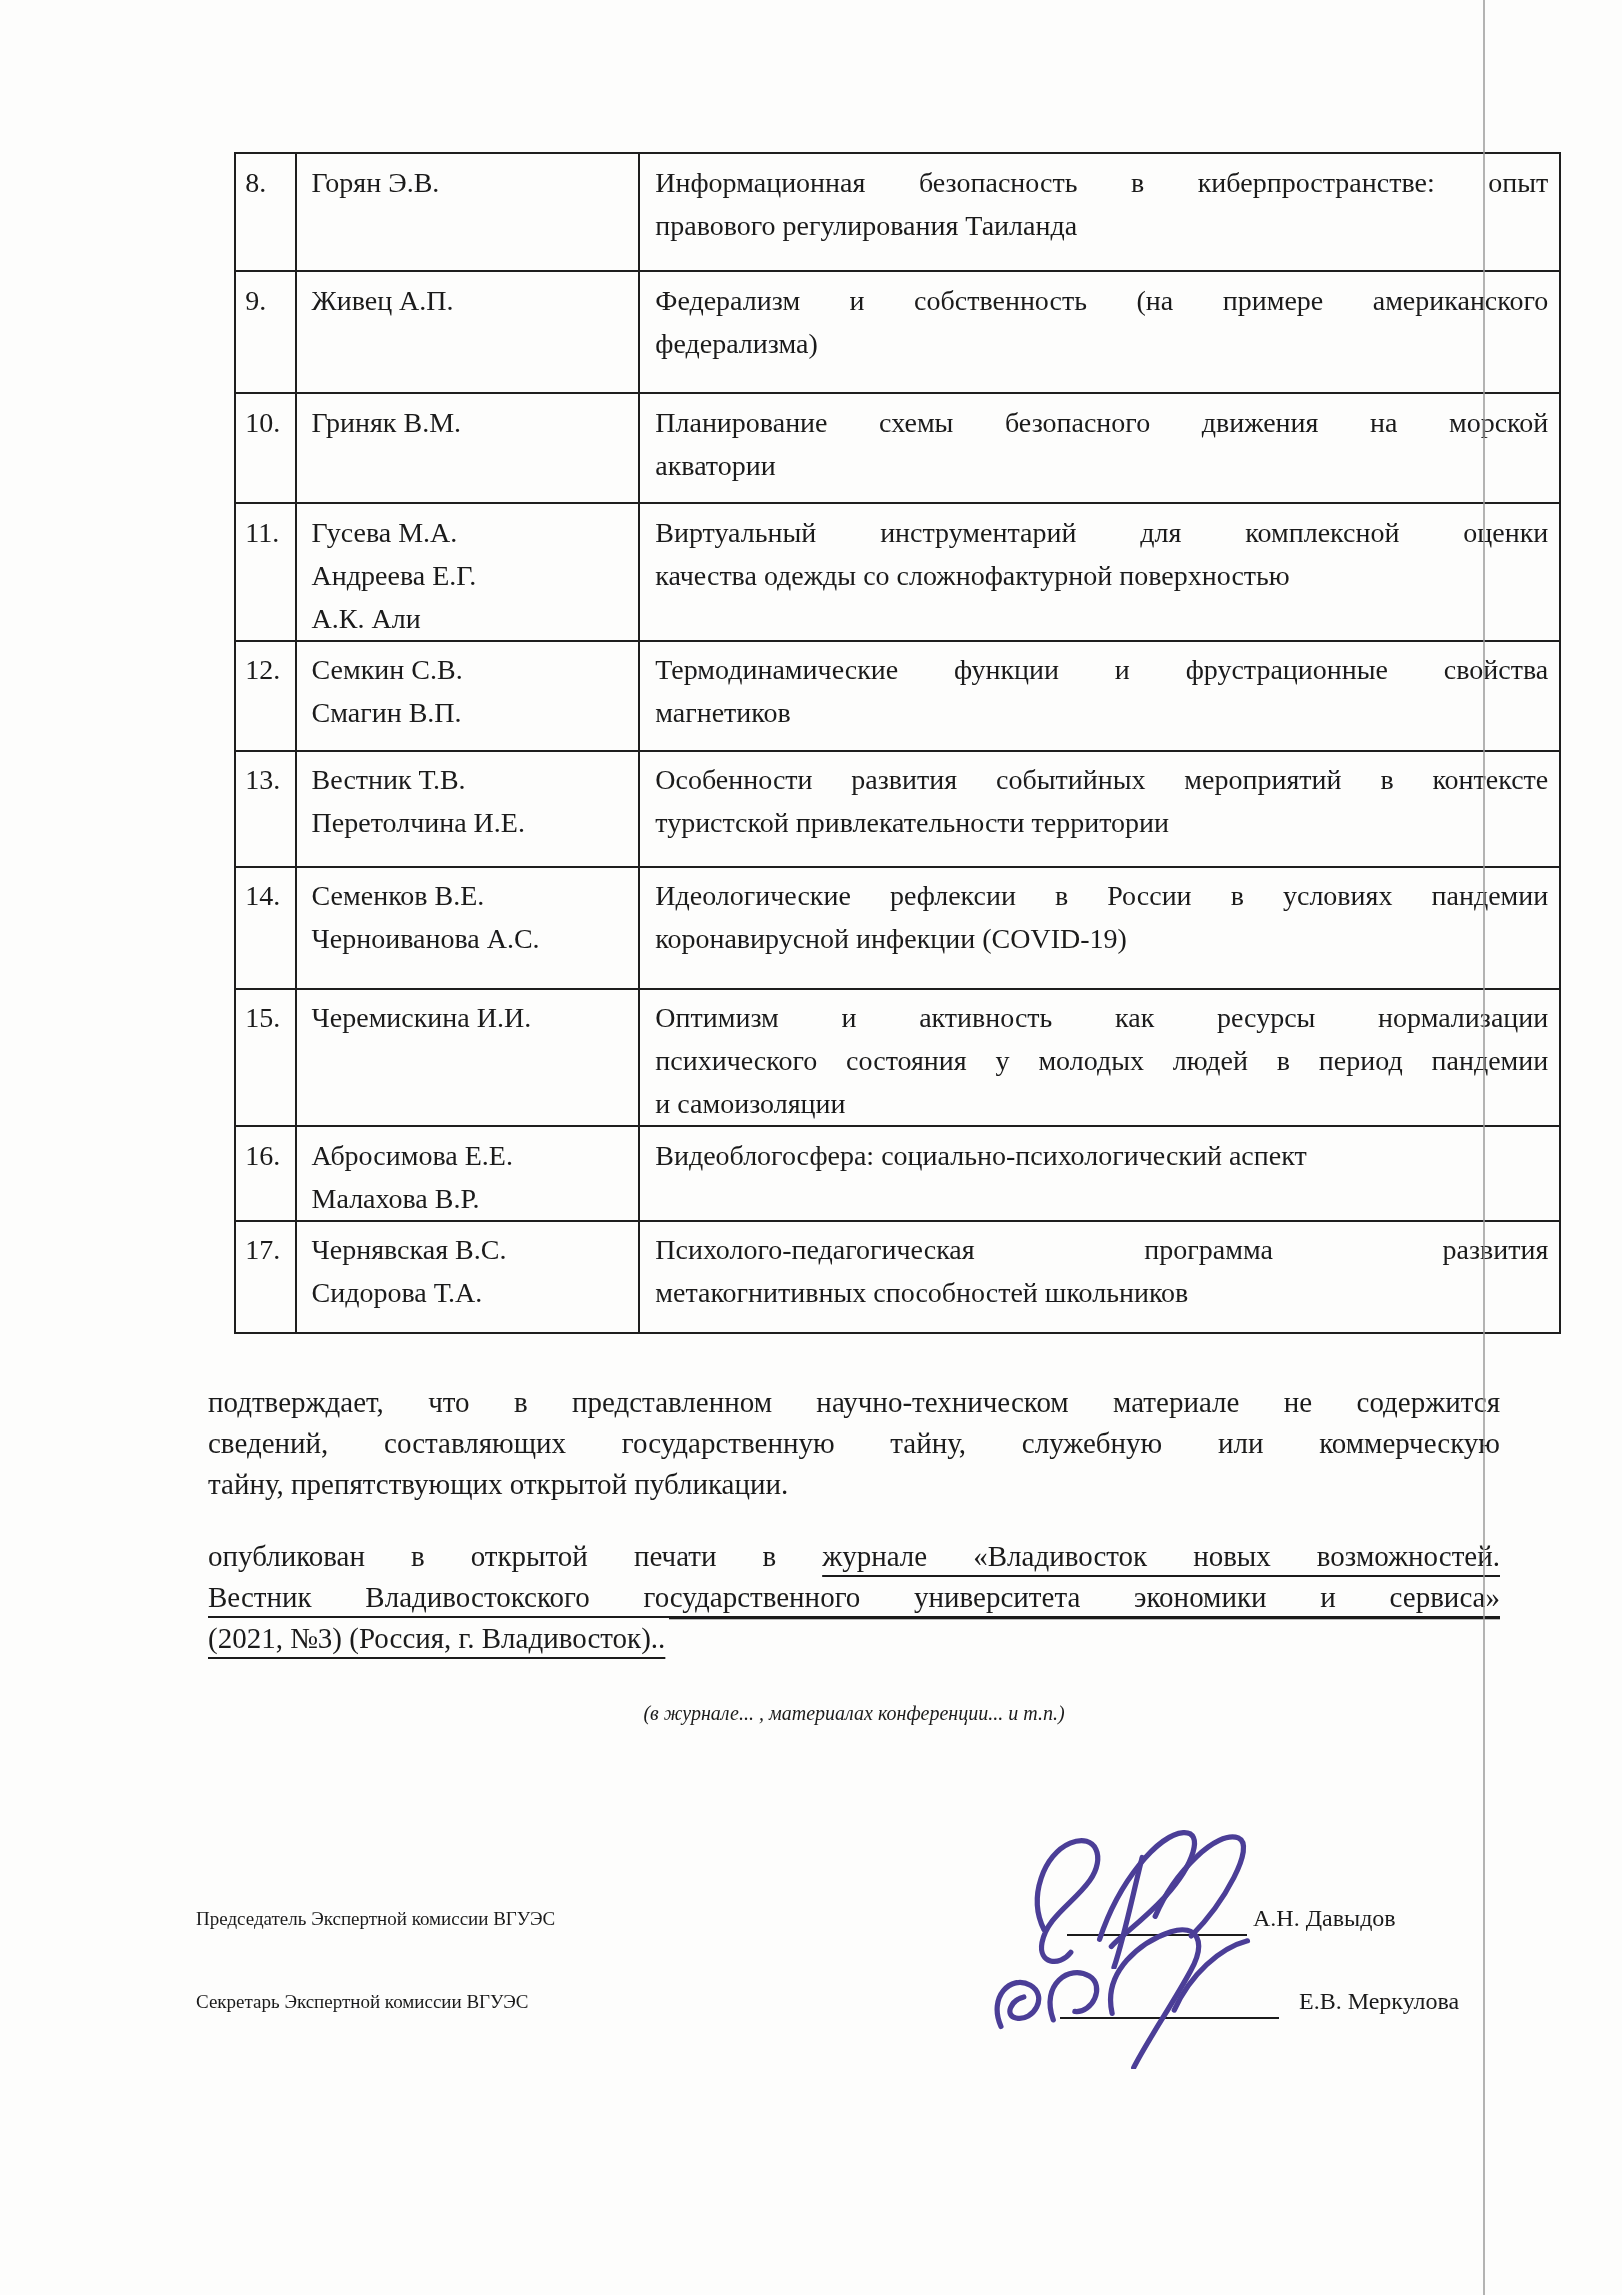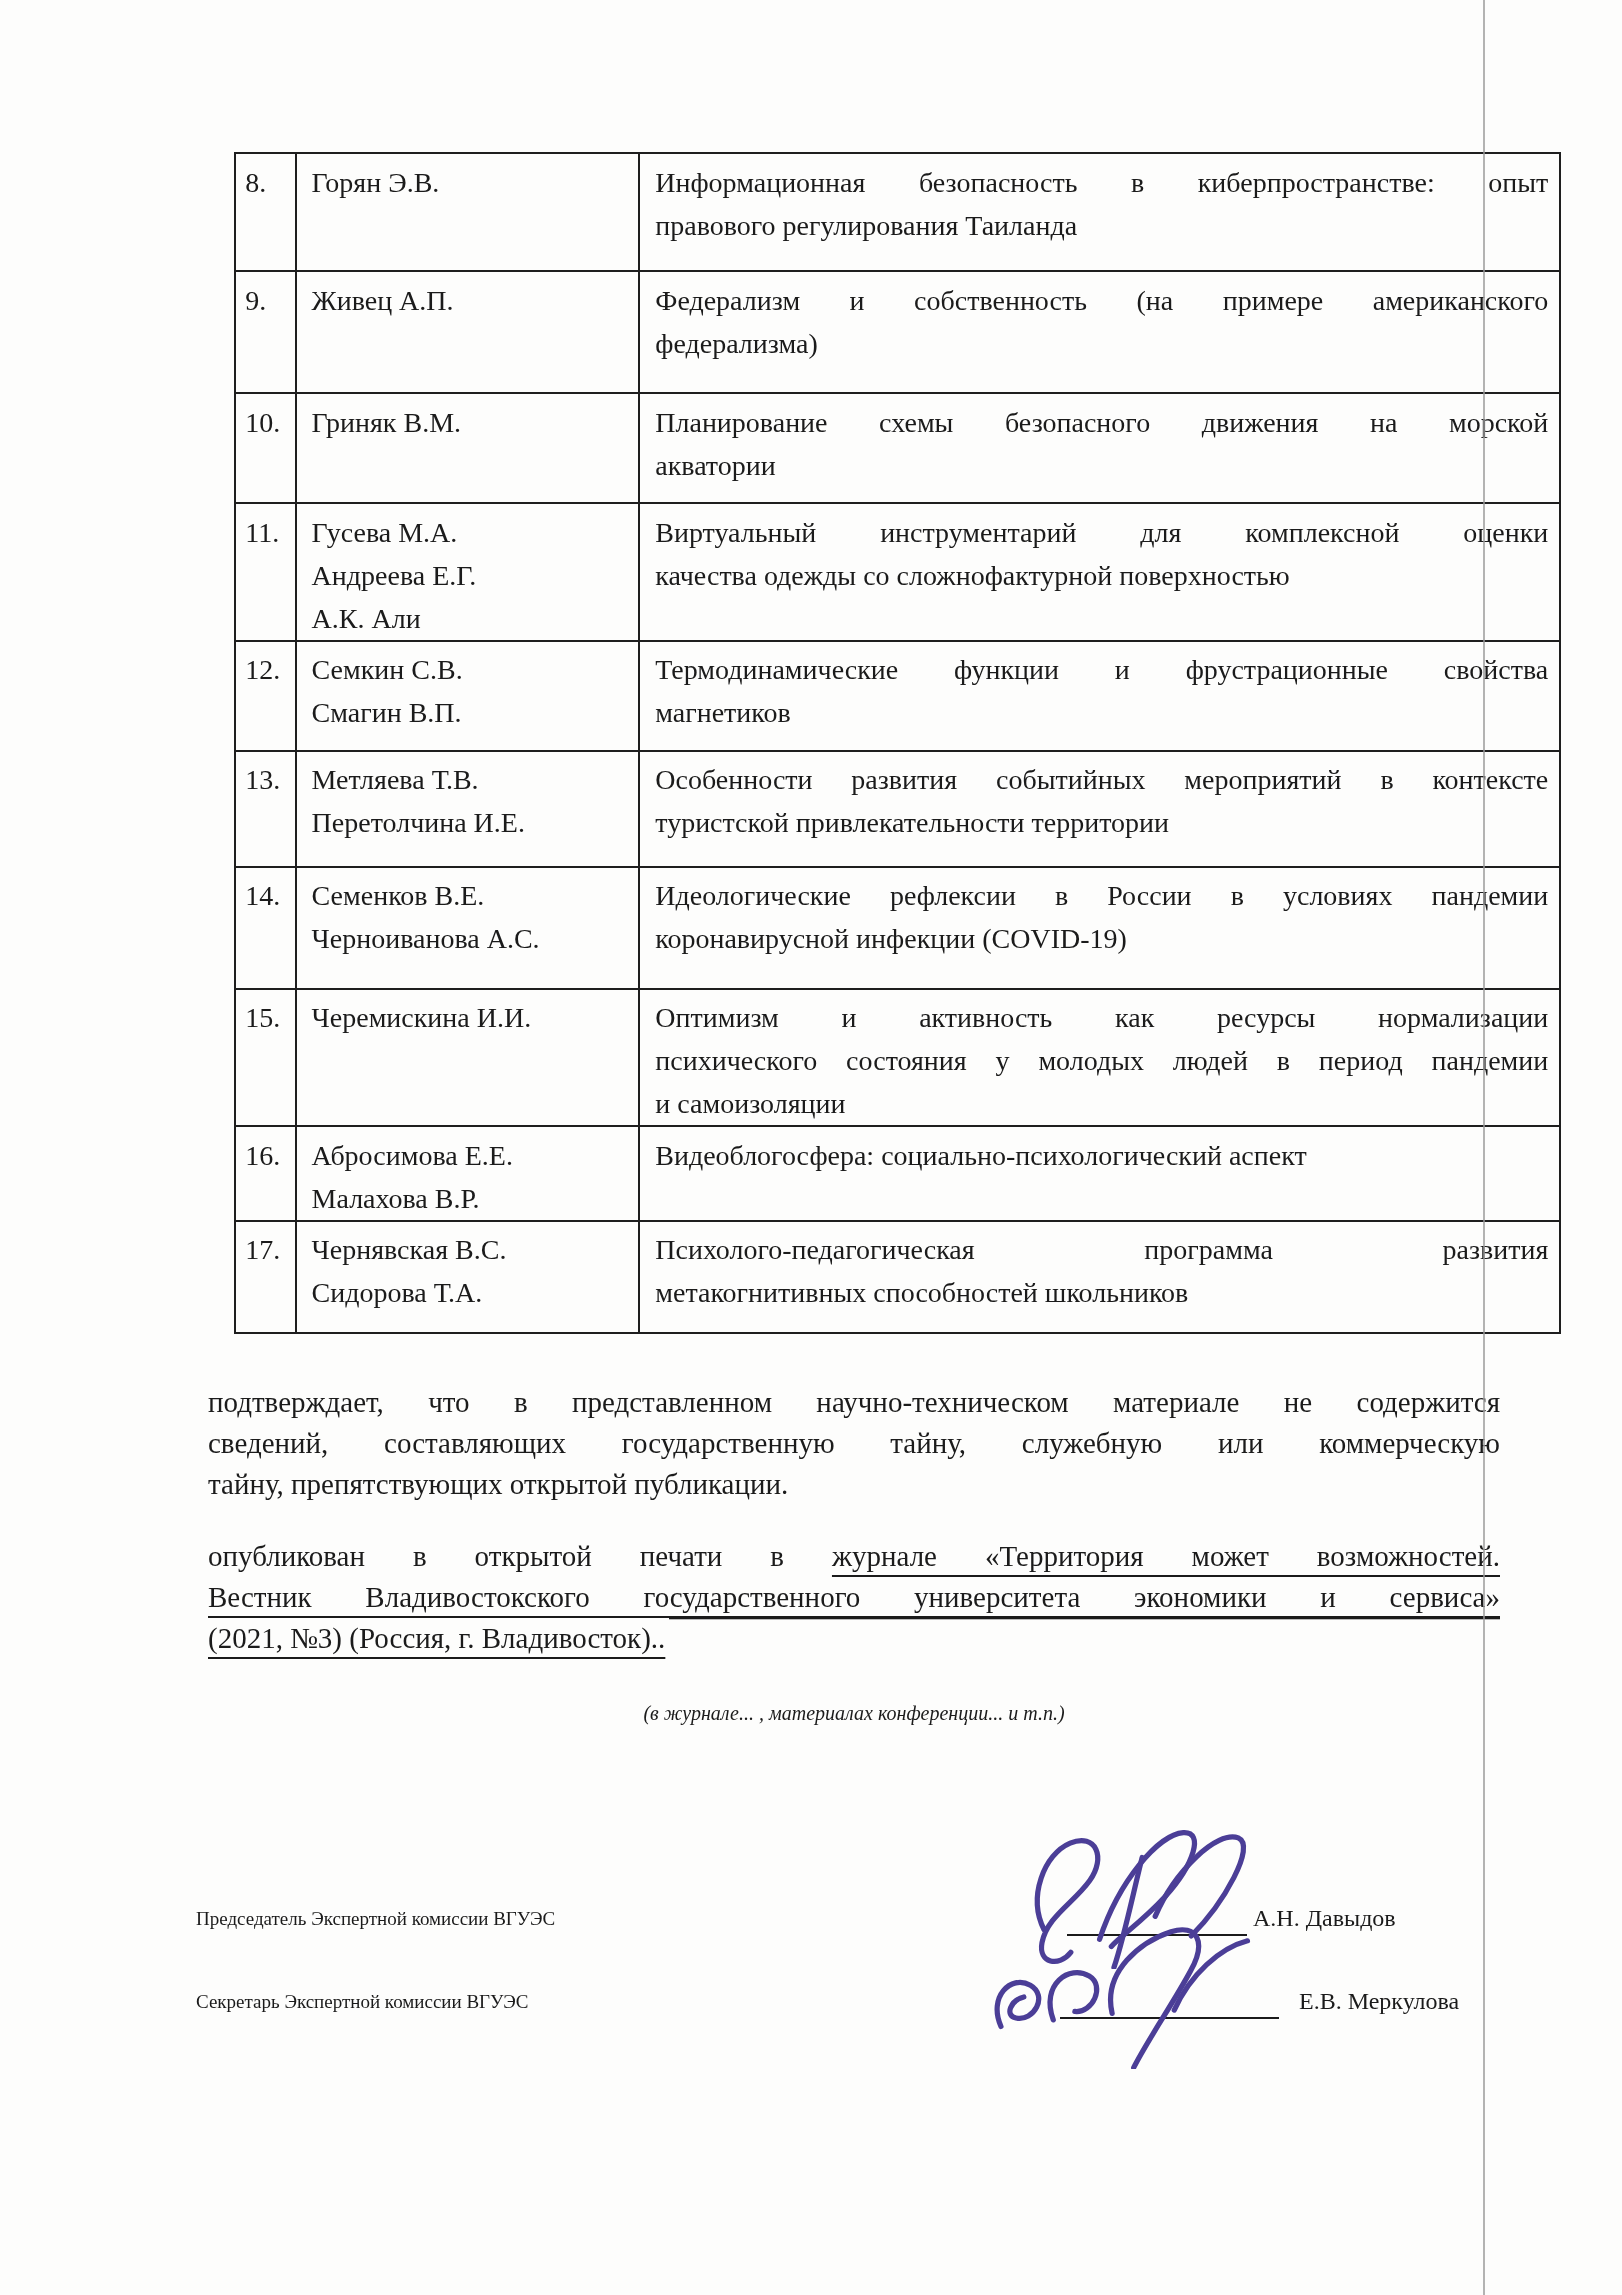--- a/index.html
+++ b/index.html
@@ -120,21 +120,21 @@
             <div class="auth-line">Смагин В.П.</div>
           </td>
           <td class="c-title">
             <div class="title-line">Термодинамические функции и фрустрационные свойства</div>
             <div class="title-line last">магнетиков</div>
           </td>
         </tr>
         <tr style="height: 116px;">
           <td class="c-num">13.</td>
           <td class="c-auth">
-            <div class="auth-line">Метляева Т.В.</div>
+            <div class="auth-line">Вестник Т.В.</div>
             <div class="auth-line">Перетолчина И.Е.</div>
           </td>
           <td class="c-title">
             <div class="title-line">Особенности развития событийных мероприятий в контексте</div>
             <div class="title-line last">туристской привлекательности территории</div>
           </td>
         </tr>
         <tr style="height: 122px;">
           <td class="c-num">14.</td>
           <td class="c-auth">
@@ -181,21 +181,21 @@
       </tbody>
   </table>
 
   <div class="para" style="top:1382px;">
     <div class="pline">подтверждает, что в представленном научно-техническом материале не содержится</div>
     <div class="pline">сведений, составляющих государственную тайну, служебную или коммерческую</div>
     <div class="pline last">тайну, препятствующих открытой публикации.</div>
   </div>
 
   <div class="para" style="top:1536px;">
-    <div class="pline"><span>опубликован в открытой печати в </span><span class="u">журнале «Территория может возможностей.</span></div>
+    <div class="pline"><span>опубликован в открытой печати в </span><span class="u">журнале «Владивосток новых возможностей.</span></div>
     <div class="pline u">Вестник Владивостокского государственного университета экономики и сервиса»</div>
     <div class="line-flex">
       <span class="u">(2021, №3) (Россия, г. Владивосток)..</span>
       <span class="rule"></span>
     </div>
   </div>
 
   <div class="caption">(в журнале... , материалах конференции... и т.п.)</div>
 
   <div class="sig-label" style="top:1898px;">Председатель Экспертной комиссии ВГУЭС</div>

